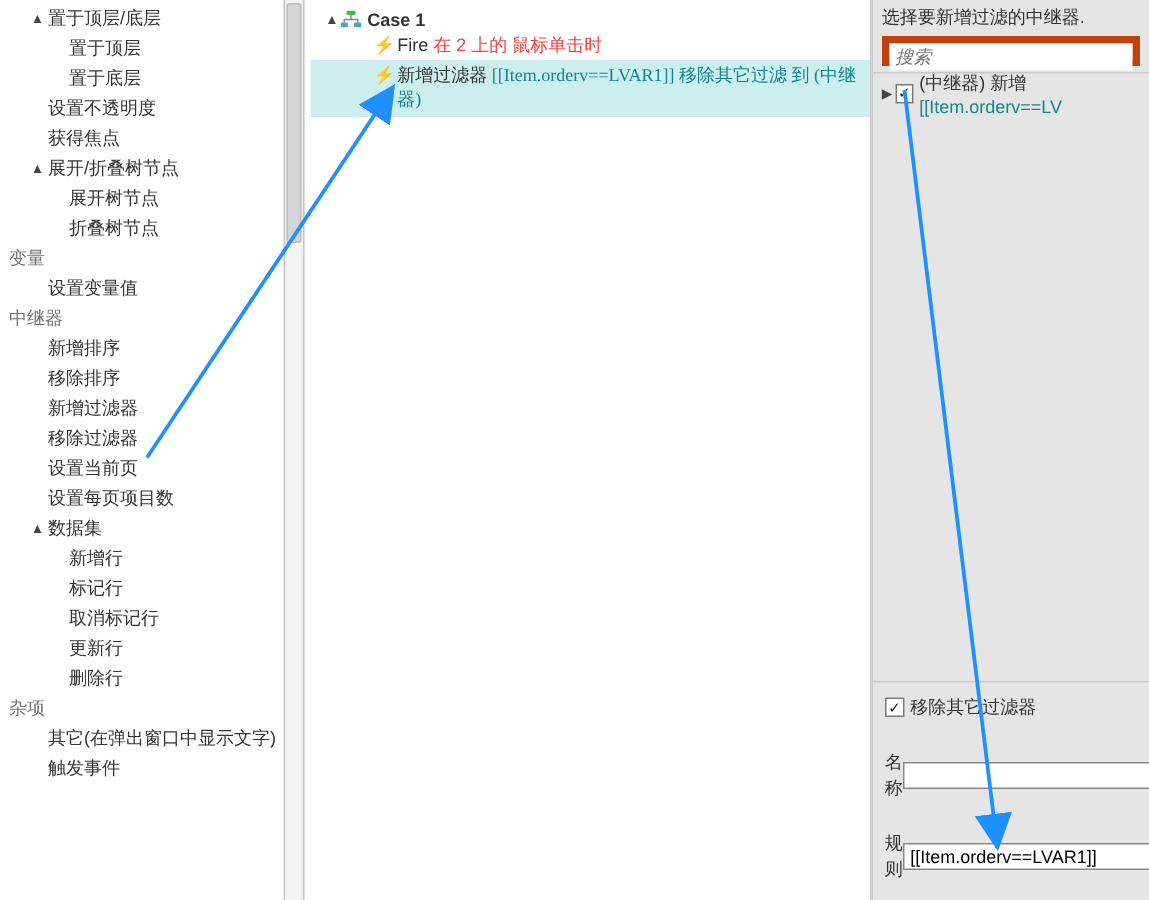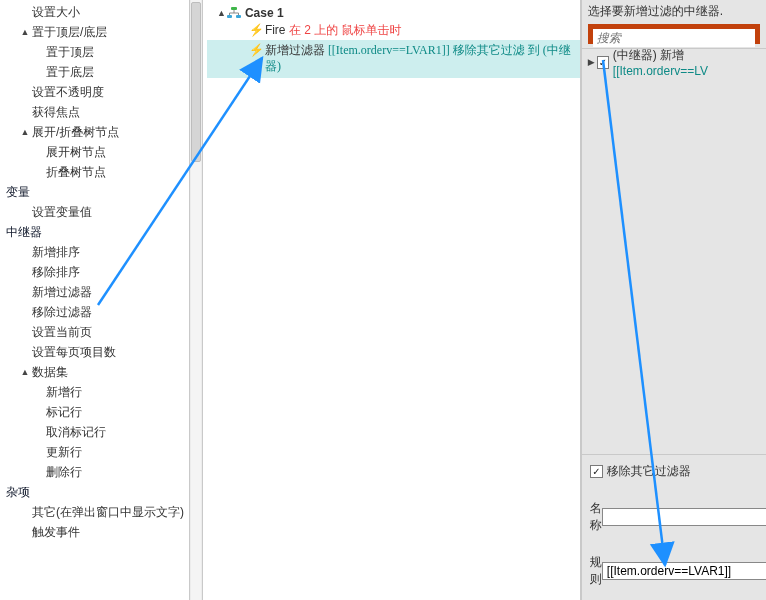--- a/index.html
+++ b/index.html
@@ -7,21 +7,21 @@
   .app { display: flex; width: 766px; height: 600px; }
 
   
   .pane-left { width: 192px; height: 600px; background: #fff; position: relative; }
   .pane-left-inner { padding: 2px 0 0 6px; line-height: 20px; }
   .tree-row { display: flex; align-items: center; height: 20px; white-space: nowrap; cursor: pointer; }
   .caret { width: 10px; display: inline-block; font-size: 9px; color: #444; text-align: center; margin-right: 2px; }
   .indent-0 { padding-left: 0; }
   .indent-1 { padding-left: 14px; }
   .indent-2 { padding-left: 28px; }
-  .group-label { color: #0f172a; align-items: center; }
+  .group-label { color: #737373; align-items: center; }
 
   
   .splitter { width: 14px; height: 600px; background: #ececec; border-left: 1px solid #c9c9c9; border-right: 1px solid #c9c9c9; position: relative; }
   .splitter .track { position: absolute; left: 1px; right: 1px; top: 0; bottom: 0; background: #f4f4f4; }
   .splitter .thumb { position: absolute; left: 1px; right: 1px; top: 2px; height: 160px; background: #d5d5d5; border: 1px solid #bdbdbd; border-radius: 2px; }
 
   
   .pane-center { flex: 1 1 auto; height: 600px; position: relative; border-right: 0; }
   .pane-center-inner { padding: 4px 0 0 4px; }
   .case-row { display: flex; align-items: center; height: 18px; padding-left: 10px; }
@@ -63,24 +63,20 @@
 </style>
 </head>
 <body>
 
 <div class="app">
 
   <div class="pane-left">
     <div class="pane-left-inner">
 
       <div class="tree-row indent-1">
-          <span class="caret"></span>
-          <span>设置大小</span>
-        </div>
-      <div class="tree-row indent-1">
           <span class="caret">▲</span>
           <span>置于顶层/底层</span>
         </div>
       <div class="tree-row indent-2">
           <span class="caret"></span>
           <span>置于顶层</span>
         </div>
       <div class="tree-row indent-2">
           <span class="caret"></span>
           <span>置于底层</span>

